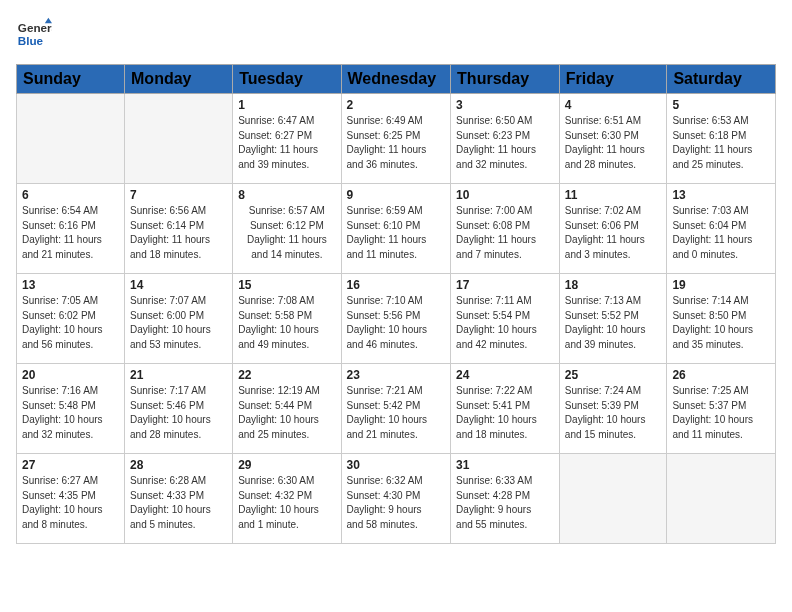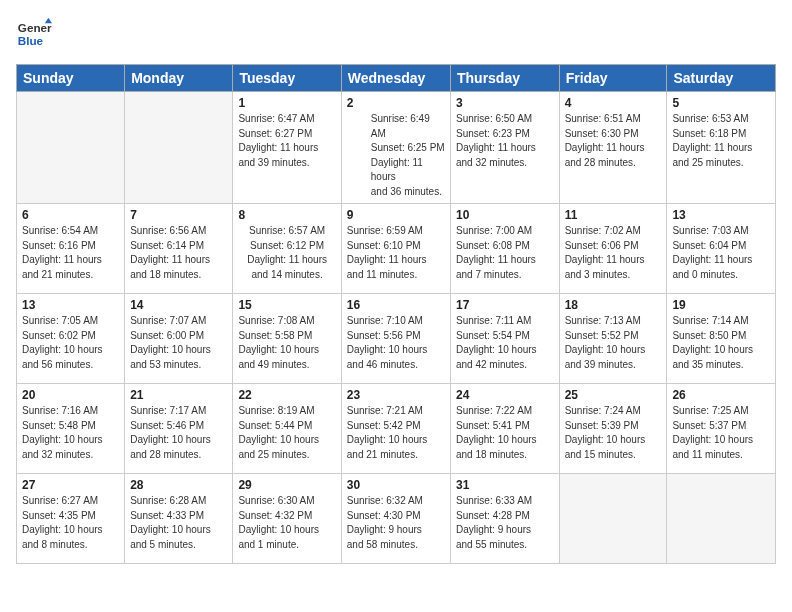--- a/index.html
+++ b/index.html
@@ -37,24 +37,24 @@
       font-size: 14px;
       color: #555;
     }
     .calendar {
       width: 100%;
       border-collapse: collapse;
       font-size: 10.5px;
     }
     .calendar th {
       background: #2a6ab5;
-      color: #ffffff;
+      color: #000000;
       text-align: left;
       padding: 5px 6px;
-      font-size: 14px;
+      font-size: 16px;
       font-weight: bold;
       border: 1px solid #aaa;
     }
     .calendar td {
       border: 1px solid #ccc;
       vertical-align: top;
       padding: 4px 5px;
       height: 90px;
       width: 110px;
       background: #fff;
@@ -113,21 +113,21 @@
         <td class="empty"></td>
         <td>
           <div class="day-number">1</div>
           <div class="day-info" style="white-space: pre-line;">Sunrise: 6:47 AM
 Sunset: 6:27 PM
 Daylight: 11 hours
 and 39 minutes.</div>
         </td>
         <td>
           <div class="day-number">2</div>
-          <div class="day-info" style="white-space: pre-line; margin-left: 24px;">Sunrise: 6:49 AM
+          <div class="day-info" style="white-space: pre-line;">Sunrise: 6:49 AM
 Sunset: 6:25 PM
 Daylight: 11 hours
 and 36 minutes.</div>
         </td>
         <td>
           <div class="day-number">3</div>
           <div class="day-info" style="white-space: pre-line;">Sunrise: 6:50 AM
 Sunset: 6:23 PM
 Daylight: 11 hours
 and 32 minutes.</div>
@@ -259,21 +259,21 @@
         </td>
         <td>
           <div class="day-number">21</div>
           <div class="day-info" style="white-space: pre-line;">Sunrise: 7:17 AM
 Sunset: 5:46 PM
 Daylight: 10 hours
 and 28 minutes.</div>
         </td>
         <td>
           <div class="day-number">22</div>
-          <div class="day-info" style="white-space: pre-line;">Sunrise: 8:19 AM
+          <div class="day-info" style="white-space: pre-line;">Sunrise: 12:19 AM
 Sunset: 5:44 PM
 Daylight: 10 hours
 and 25 minutes.</div>
         </td>
         <td>
           <div class="day-number">23</div>
           <div class="day-info" style="white-space: pre-line;">Sunrise: 7:21 AM
 Sunset: 5:42 PM
 Daylight: 10 hours
 and 21 minutes.</div>

